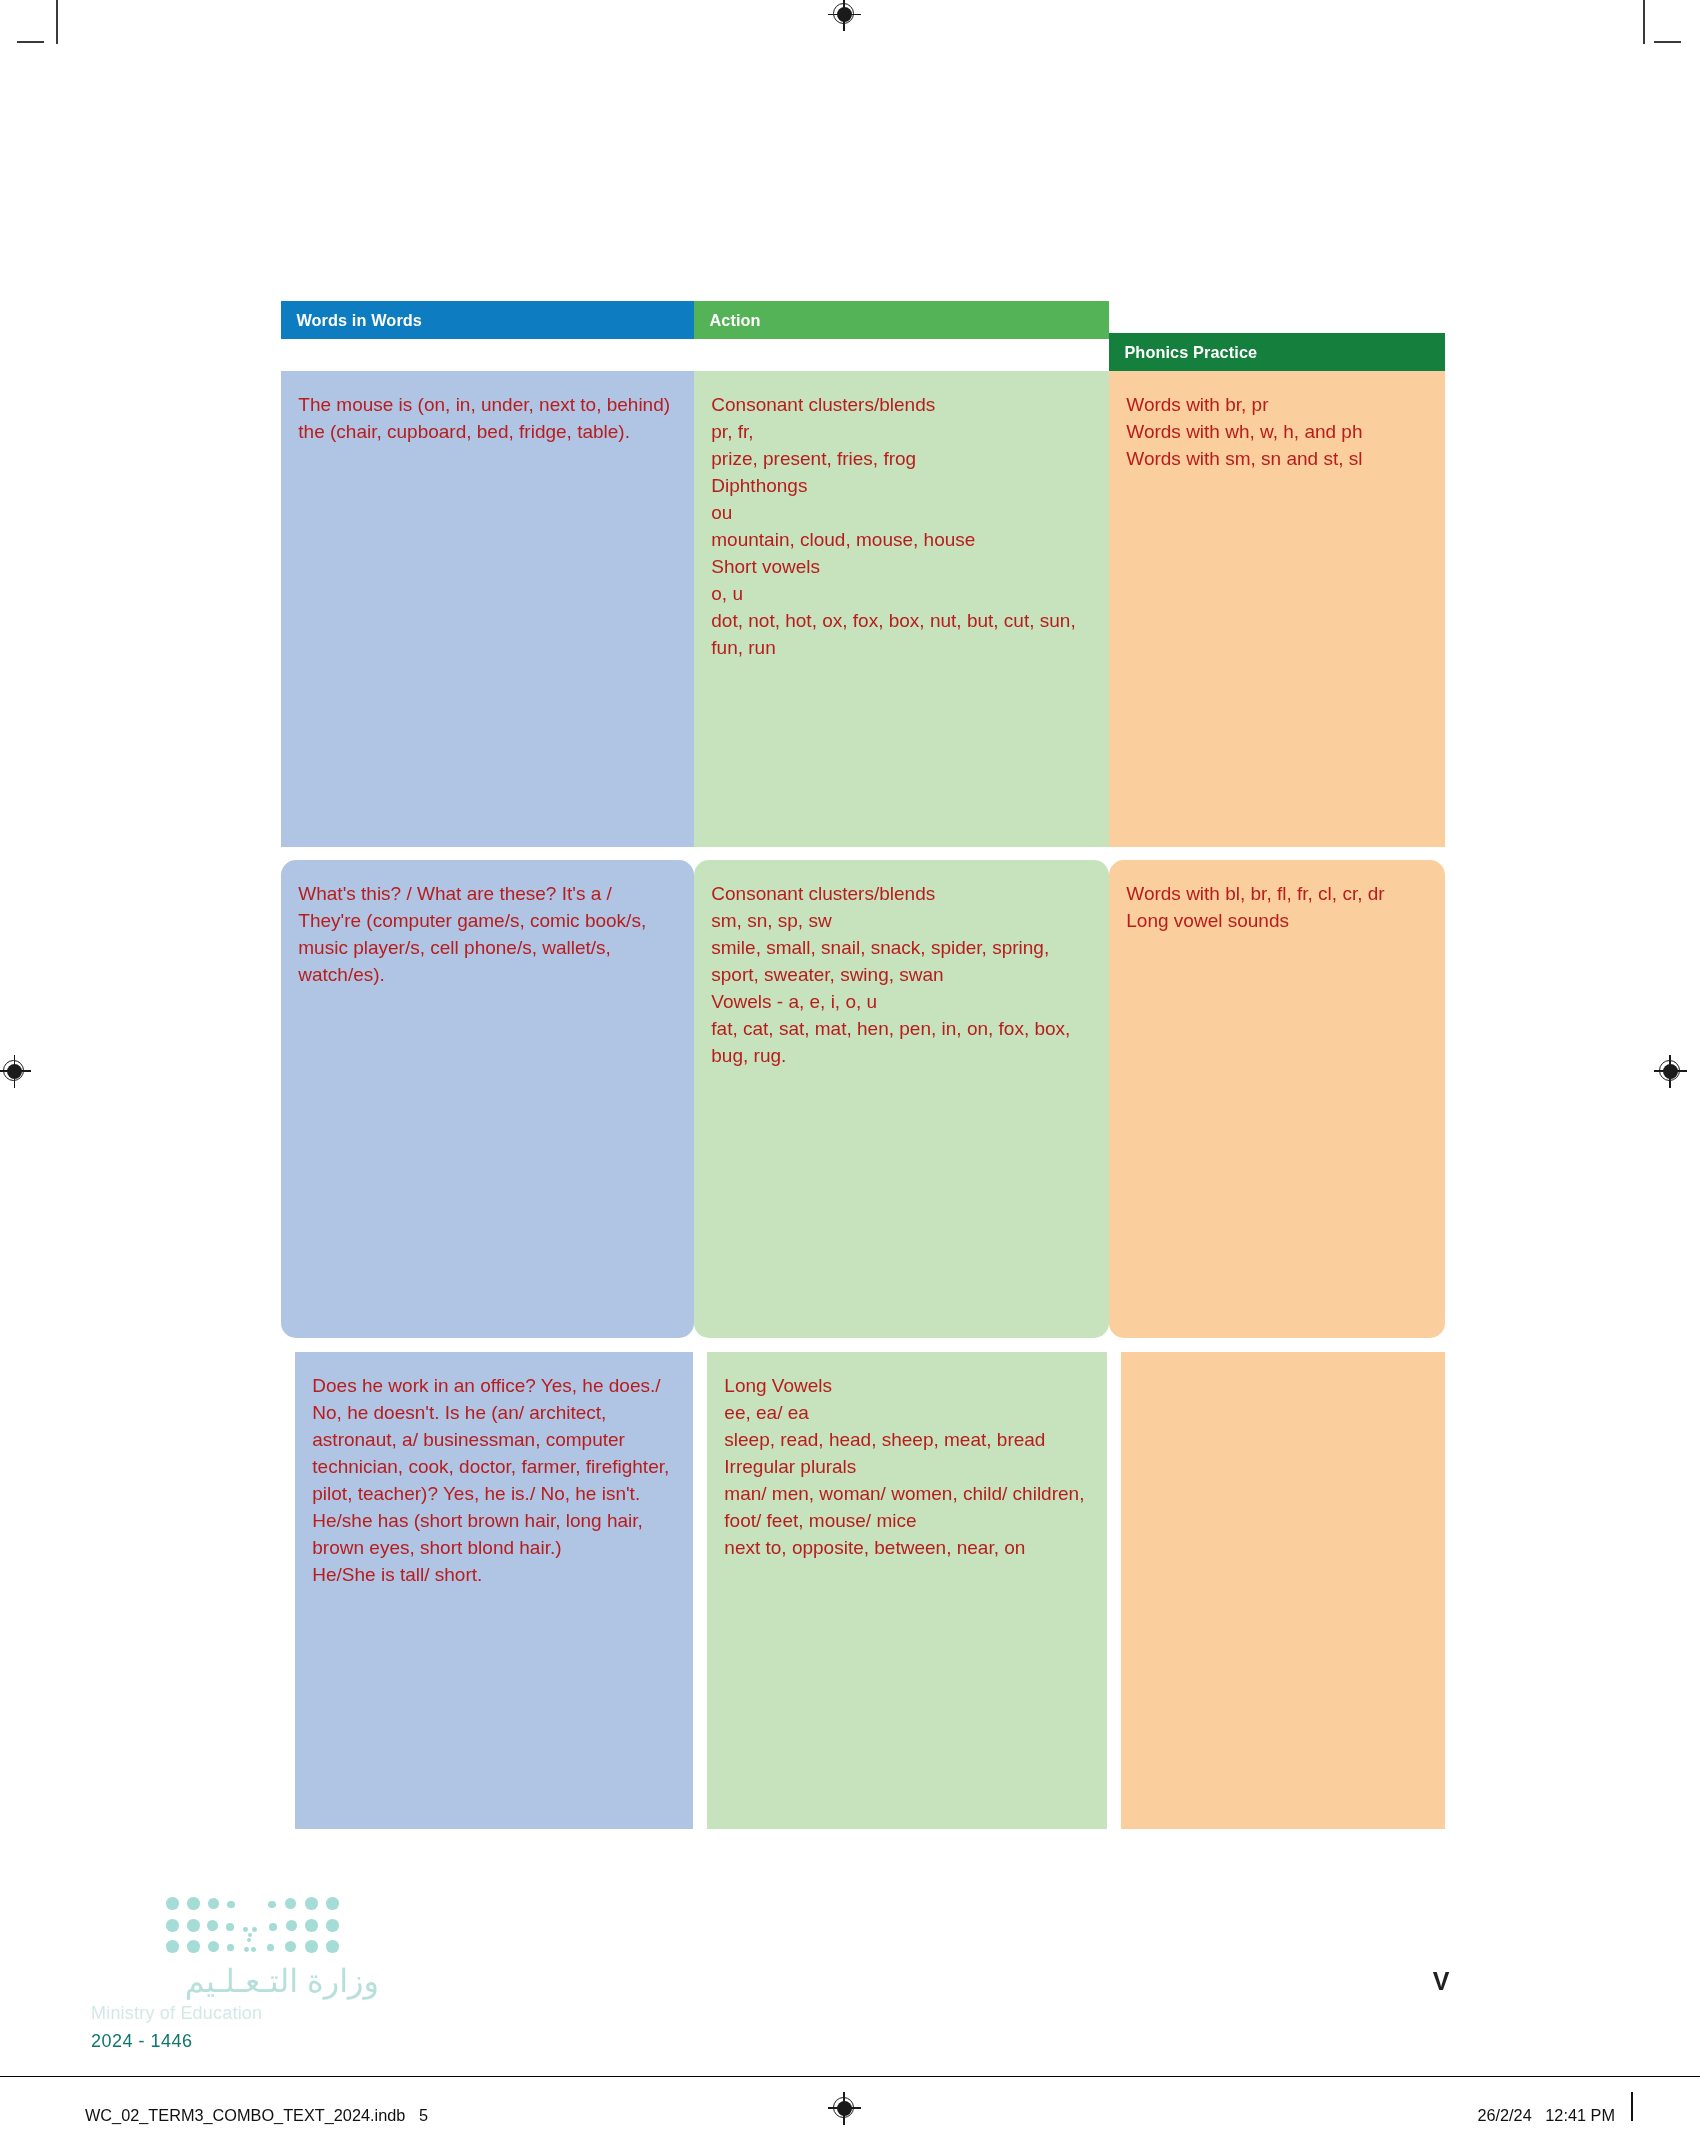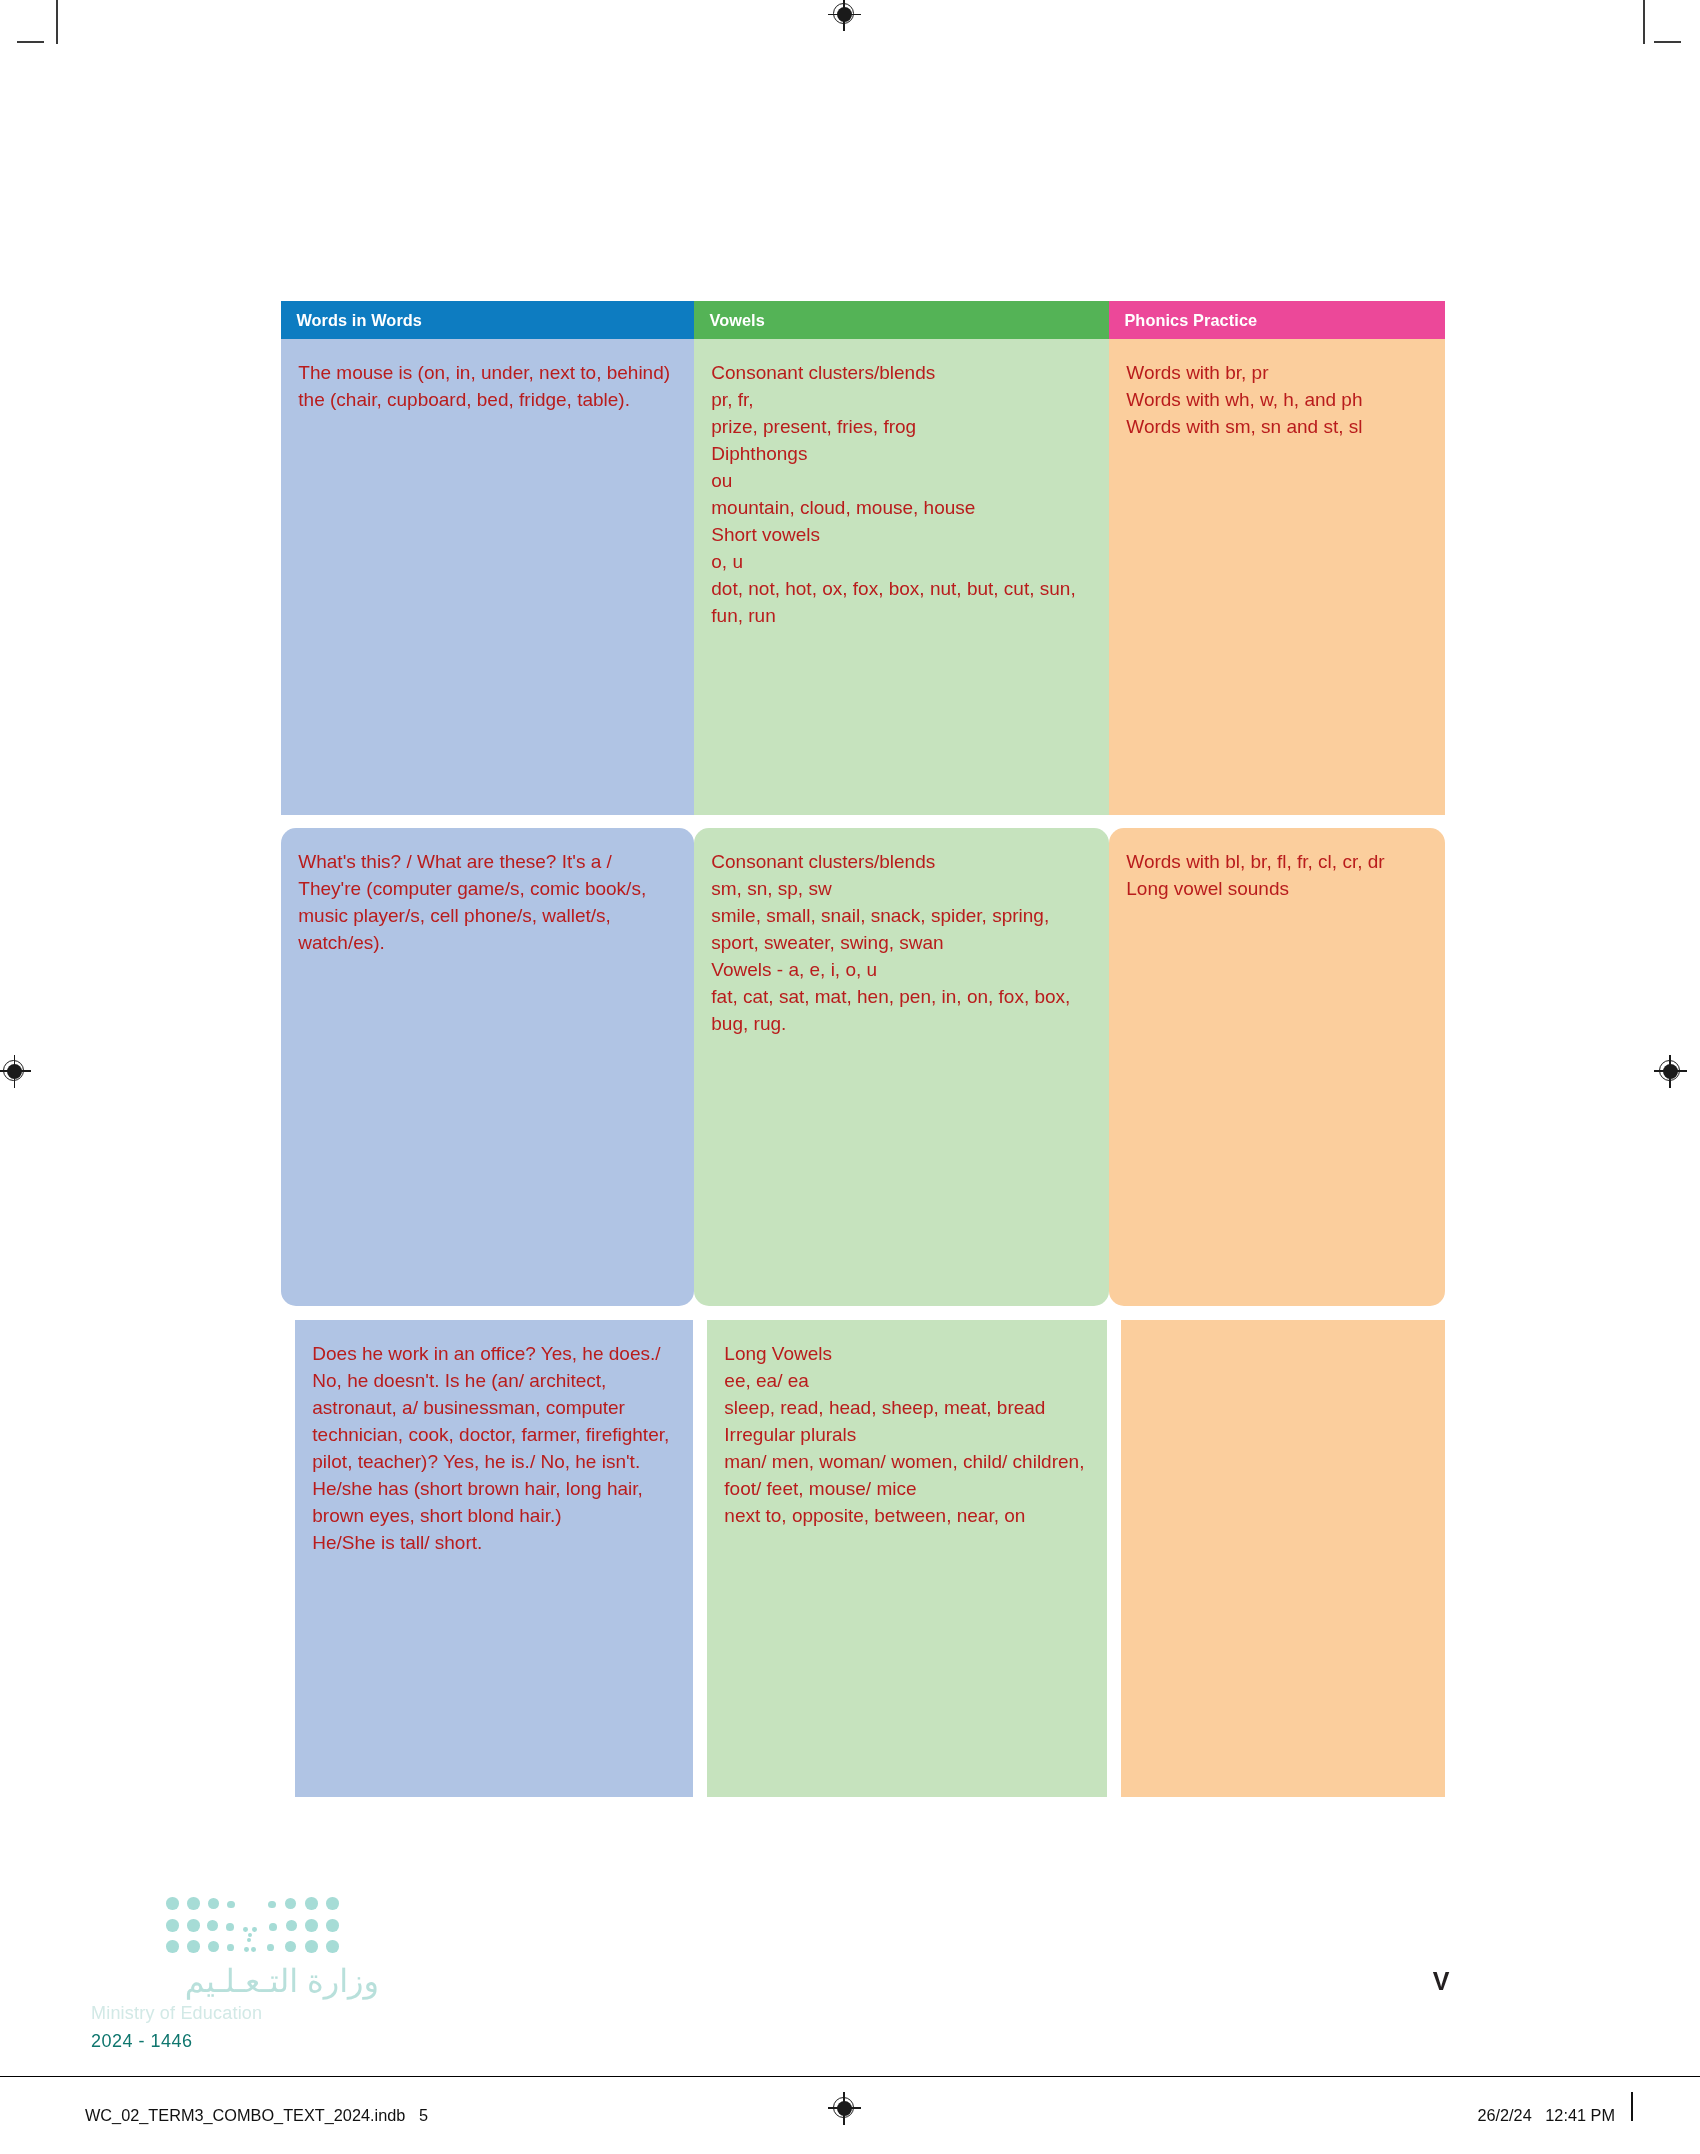--- a/index.html
+++ b/index.html
@@ -89,21 +89,21 @@
     padding: 0 15.4px;
     display: flex;
     align-items: center;
     font-size: 16.3px;
     font-weight: bold;
     color: #ffffff;
     letter-spacing: 0.1px;
   }
   .hdr-blue   { background: #0D7CC1; }
   .hdr-green  { background: #54B356; }
-  .hdr-orange { background: #ec4899; }
+  .hdr-orange { background: #15803d; margin-top: 32px; }
 
   .body-cell {
     padding: 21px 17.3px 17.3px 17.3px;
     font-size: 19px;
     line-height: 1.42;
     color: #b91c1c;
     white-space: pre-line;
   }
   .bg-blue   { background: #B0C4E4; }
   .bg-green  { background: #C6E3BE; }
@@ -233,21 +233,21 @@
       <div class="dot"></div>
   </div>
 
   <div id="curriculum-table">
 
     <div class="table-row">
       <div class="cell col-1 header-cell hdr-blue">
         <span>Words in Words</span>
       </div>
       <div class="cell col-2 header-cell hdr-green">
-        <span>Vowels</span>
+        <span>Action</span>
       </div>
       <div class="cell col-3 header-cell hdr-orange">
         <span>Phonics Practice</span>
       </div>
     </div>
 
     <div class="table-row">
       <div class="cell col-1 body-cell bg-blue h-r1">The mouse is (on, in, under, next to, behind) the (chair, cupboard, bed, fridge, table).</div>
       <div class="cell col-2 body-cell bg-green h-r1">Consonant clusters/blends
 pr, fr,

